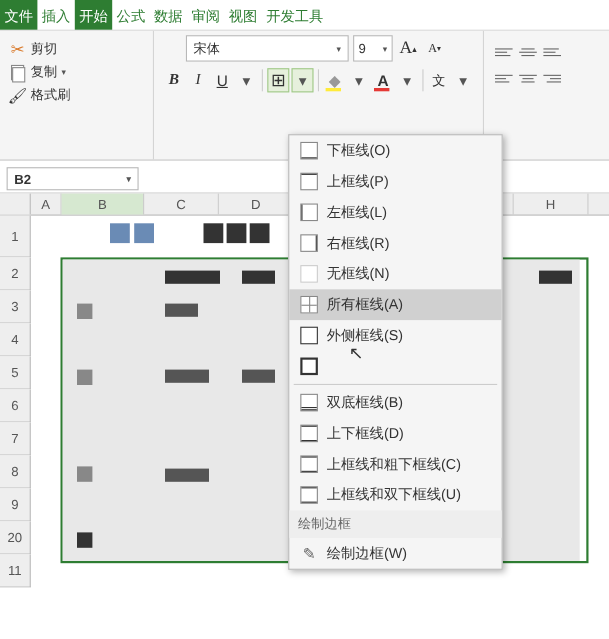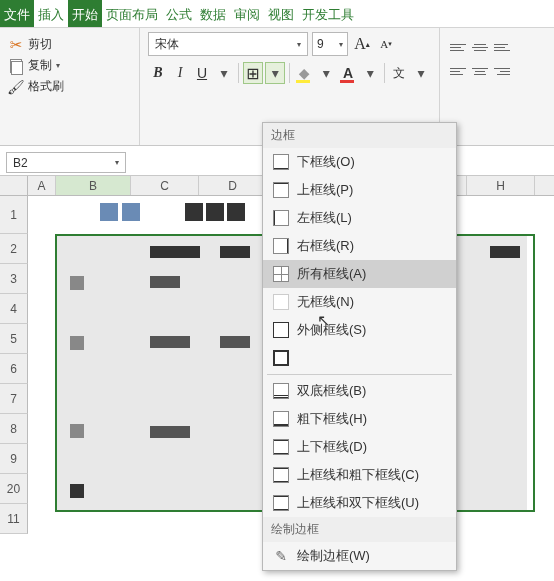--- a/index.html
+++ b/index.html
@@ -26,21 +26,21 @@
   .clip-side { display: flex; flex-direction: column; gap: 4px; padding-top: 4px; }
   .clip-item { display: flex; align-items: center; gap: 4px; cursor: pointer; font-size: 12px; }
   .ico { width: 16px; height: 16px; display: inline-flex; align-items: center; justify-content: center; }
   .scissors::before { content: "✂"; color: #d97828; font-size: 15px; }
   .copy-ico { position: relative; }
   .copy-ico::before { content: ""; width: 10px; height: 12px; border: 1px solid #888; background: #fff; display: block; }
   .copy-ico::after { content: ""; position: absolute; width: 10px; height: 12px; border: 1px solid #888; background: #fff; left: 3px; top: 3px; }
   .brush::before { content: "🖌"; font-size: 14px; }
   
   .font-top { display: flex; gap: 4px; align-items: center; margin-bottom: 6px; }
-  .font-sel { width: 160px; height: 24px; border: 1px solid #b8b8b8; background: #fff; display: flex; align-items: center; padding: 0 6px; justify-content: space-between; }
+  .font-sel { width: 148px; height: 24px; border: 1px solid #b8b8b8; background: #fff; display: flex; align-items: center; padding: 0 6px; justify-content: space-between; margin-left: 21px; }
   .size-sel { width: 36px; height: 24px; border: 1px solid #b8b8b8; background: #fff; display: flex; align-items: center; padding: 0 4px; justify-content: space-between; }
   .ainc, .adec { width: 20px; height: 22px; display: inline-flex; align-items: center; justify-content: center; cursor: pointer; font-family: serif; }
   .ainc { font-size: 16px; } .adec { font-size: 11px; }
   
   .font-bot { display: flex; gap: 2px; align-items: center; }
   .fbtn { width: 22px; height: 22px; display: inline-flex; align-items: center; justify-content: center; cursor: pointer; font-size: 14px; }
   .bold { font-weight: bold; font-style: italic; font-family: serif; }
   .italic { font-style: italic; font-family: serif; }
   .under { text-decoration: underline; }
   .border-btn { border: 1px solid #a0c888; background: #e6f0dc; }
@@ -52,21 +52,21 @@
   .fcolor::after { content: ""; position: absolute; bottom: 1px; left: 2px; width: 14px; height: 3px; background: #e53935; }
   .phon::before { content: "文"; font-size: 12px; }
   .sep { width: 1px; height: 20px; background: #ccc; margin: 0 2px; }
   
   .align-group { display: flex; flex-direction: column; gap: 6px; padding-top: 6px; }
   .align-row { display: flex; gap: 2px; }
   .abtn { width: 20px; height: 18px; display: flex; flex-direction: column; justify-content: center; gap: 2px; cursor: pointer; padding: 0 2px; }
   .abtn span { height: 1px; background: #666; display: block; }
   
   .formula-bar { display: flex; height: 24px; border-bottom: 1px solid #c8c8c8; margin-top: 6px; }
-  .name-box { width: 120px; border: 1px solid #b8b8b8; background: #fff; display: flex; align-items: center; padding: 0 6px; justify-content: space-between; margin: 0 2px 2px 6px; }
+  .name-box { width: 120px; border: 1px solid #b8b8b8; background: #fff; display: flex; align-items: center; padding: 0 6px; justify-content: space-between; margin: 0 2px 2px 6px; font-weight: bold; }
   
   .sheet { position: relative; }
   .col-headers { display: flex; height: 20px; background: #eee; border-bottom: 1px solid #bbb; }
   .corner { width: 28px; border-right: 1px solid #bbb; background: #eee; }
   .ch { border-right: 1px solid #ccc; text-align: center; line-height: 20px; font-size: 12px; color: #555; }
   .ch.A { width: 28px; } .ch.B { width: 75px; background: #d6e8d0; } .ch.C { width: 68px; } .ch.D { width: 68px; }
   .ch.wide { width: 200px; } .ch.H { width: 68px; }
   
   .rows { }
   .row { display: flex; height: 30px; }
@@ -105,21 +105,20 @@
   
   .cursor { position: absolute; left: 317px; top: 311px; z-index: 200; font-size: 16px; pointer-events: none; }
 </style>
 </head>
 <body>
 
 <div class="menubar">
   <div class="tab file">文件</div>
   <div class="tab">插入</div>
   <div class="tab active">开始</div>
-  <div class="tab">页面布局</div>
   <div class="tab">公式</div>
   <div class="tab">数据</div>
   <div class="tab">审阅</div>
   <div class="tab">视图</div>
   <div class="tab">开发工具</div>
 </div>
 
 <div class="ribbon">
   <div class="rgroup" style="width:140px">
     <div class="clip-top">
@@ -284,62 +283,57 @@
   <div class="blk" style="left:150px;top:100px;width:30px;height:12px"></div>
   <div class="blk l" style="left:70px;top:160px;width:14px;height:14px"></div>
   <div class="blk" style="left:150px;top:160px;width:40px;height:12px"></div>
   <div class="blk" style="left:220px;top:160px;width:30px;height:12px"></div>
   <div class="blk l" style="left:70px;top:248px;width:14px;height:14px"></div>
   <div class="blk" style="left:150px;top:250px;width:40px;height:12px"></div>
   <div class="blk d" style="left:70px;top:308px;width:14px;height:14px"></div>
 </div>
 
 <div class="dropdown">
-  <div class="dd-header">边框</div>
   <div class="dd-item">
       <span class="bico b-bottom"></span>
       <span>下框线(O)</span>
     </div>
   <div class="dd-item">
       <span class="bico b-top"></span>
       <span>上框线(P)</span>
     </div>
   <div class="dd-item">
       <span class="bico b-left"></span>
       <span>左框线(L)</span>
     </div>
   <div class="dd-item">
       <span class="bico b-right"></span>
       <span>右框线(R)</span>
+    </div>
+  <div class="dd-item">
+      <span class="bico b-none"></span>
+      <span>无框线(N)</span>
     </div>
   <div class="dd-item hover">
       <span class="bico b-all"></span>
       <span>所有框线(A)</span>
     </div>
   <div class="dd-item">
-      <span class="bico b-none"></span>
-      <span>无框线(N)</span>
-    </div>
-  <div class="dd-item">
       <span class="bico b-out"></span>
       <span>外侧框线(S)</span>
     </div>
   <div class="dd-item">
       <span class="bico b-thick"></span>
     </div>
   <div class="dd-sep"></div>
   <div class="dd-item">
       <span class="bico b-dbot"></span>
       <span>双底框线(B)</span>
     </div>
   <div class="dd-item">
-      <span class="bico b-tbot"></span>
-      <span>粗下框线(H)</span>
-    </div>
-  <div class="dd-item">
       <span class="bico b-tb"></span>
       <span>上下框线(D)</span>
     </div>
   <div class="dd-item">
       <span class="bico b-tb b-tbot"></span>
       <span>上框线和粗下框线(C)</span>
     </div>
   <div class="dd-item">
       <span class="bico b-tb b-dbot"></span>
       <span>上框线和双下框线(U)</span>

